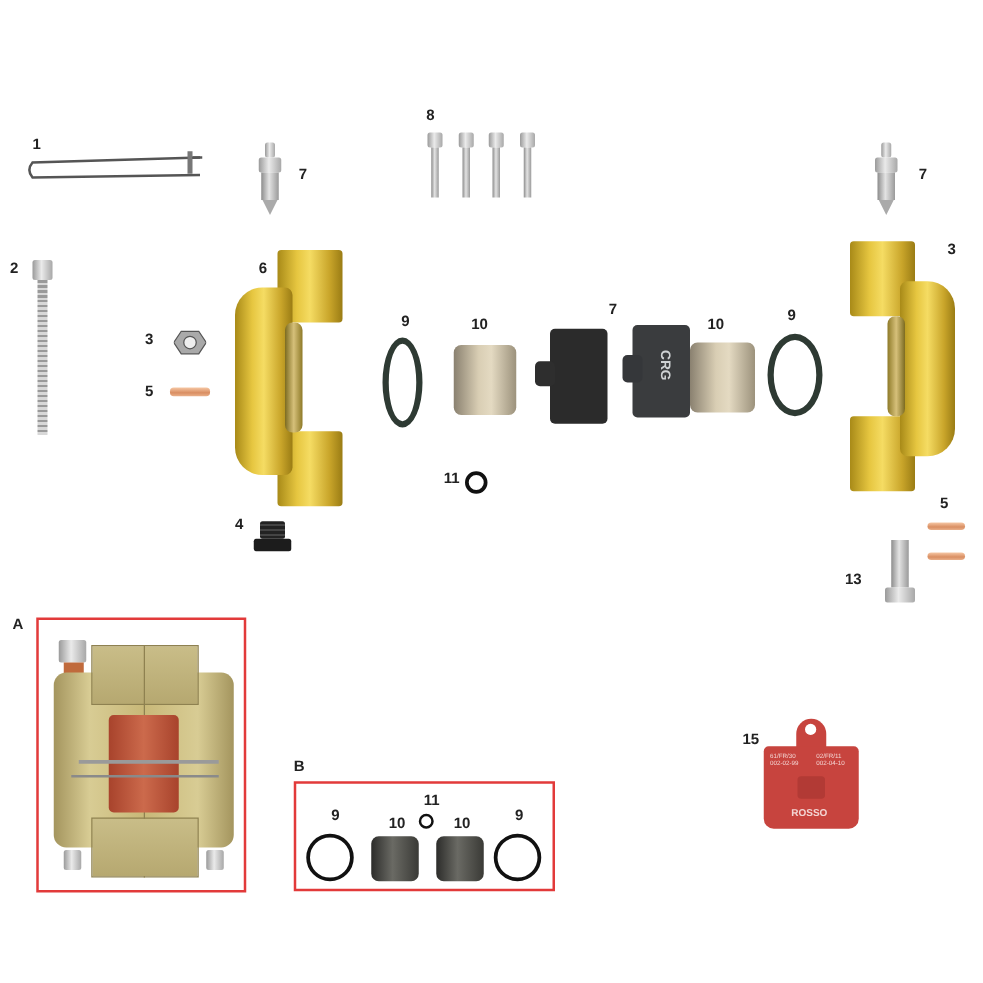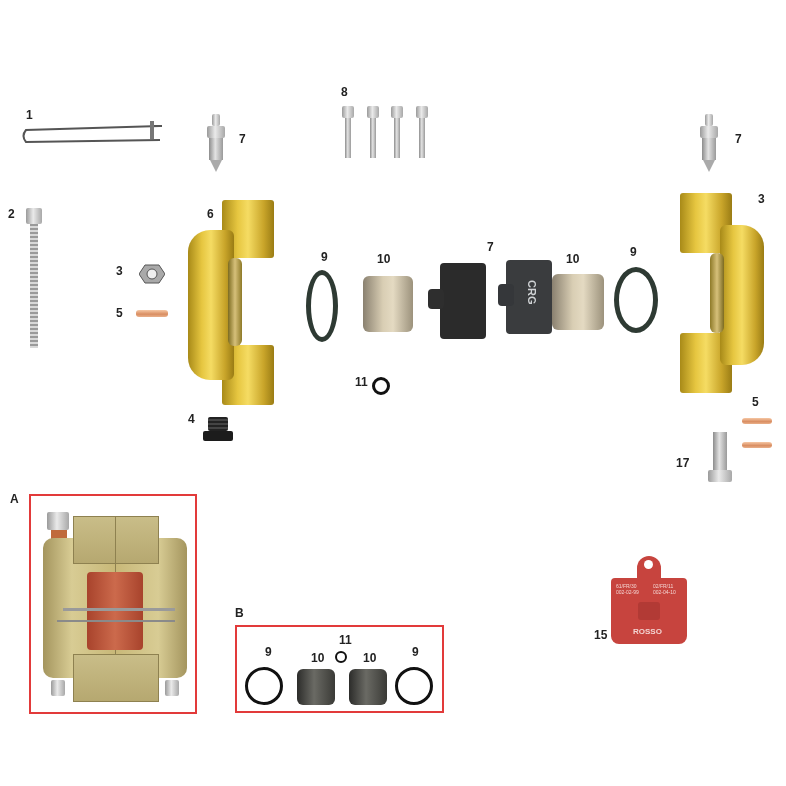--- a/index.html
+++ b/index.html
@@ -111,21 +111,21 @@
   <div class="gold" style="position:absolute;left:0;top:0;width:52px;height:60px;border-radius:3px;"></div>
   <div class="gold" style="position:absolute;left:0;top:140px;width:52px;height:60px;border-radius:3px;"></div>
   <div class="gold" style="position:absolute;left:40px;top:32px;width:44px;height:140px;border-radius:6px 22px 22px 6px;"></div>
   <div style="position:absolute;left:30px;top:60px;width:14px;height:80px;background:linear-gradient(90deg,#8e7a28,#d6c07a,#7c6b20);border-radius:6px;"></div>
 </div>
 
 <span class="lbl" style="left:752px;top:395px;">5</span>
 <div class="washer" style="left:742px;top:418px;width:30px;height:6px;"></div>
 <div class="washer" style="left:742px;top:442px;width:30px;height:6px;"></div>
 
-<span class="lbl" style="left:676px;top:456px;">17</span>
+<span class="lbl" style="left:676px;top:456px;">13</span>
 <div class="abs" style="left:708px;top:432px;width:24px;height:50px;">
   <div class="bolt-shaft" style="left:5px;top:0;width:14px;height:38px;"></div>
   <div class="bolt-head" style="left:0;top:38px;width:24px;height:12px;"></div>
 </div>
 
 <span class="lbl" style="left:10px;top:492px;">A</span>
 <div class="frame" style="left:29px;top:494px;width:168px;height:220px;">
   <div class="abs" style="left:12px;top:14px;width:144px;height:192px;">
     <div class="bolt-head" style="left:4px;top:2px;width:22px;height:18px;"></div>
     <div style="position:absolute;left:8px;top:20px;width:16px;height:10px;background:#c06a3c;"></div>
@@ -148,22 +148,22 @@
   <span class="lbl" style="left:74px;top:24px;">10</span>
   <div class="abs" style="left:60px;top:42px;width:38px;height:36px;background:linear-gradient(90deg,#2c2c2a,#6a6a64 45%,#3a3a36);border-radius:6px;"></div>
   <span class="lbl" style="left:102px;top:6px;">11</span>
   <div class="ring" style="left:98px;top:24px;width:12px;height:12px;border:2px solid #111;"></div>
   <span class="lbl" style="left:126px;top:24px;">10</span>
   <div class="abs" style="left:112px;top:42px;width:38px;height:36px;background:linear-gradient(90deg,#2c2c2a,#6a6a64 45%,#3a3a36);border-radius:6px;"></div>
   <span class="lbl" style="left:175px;top:18px;">9</span>
   <div class="ring" style="left:158px;top:40px;width:38px;height:38px;border:3px solid #111;"></div>
 </div>
 
-<span class="lbl" style="left:594px;top:584px;margin-top:44px;">15</span>
-<div class="abs" style="left:611px;top:556px;width:89px;height:90px;">
+<span class="lbl" style="left:594px;top:584px;">15</span>
+<div class="abs" style="left:611px;top:575px;width:89px;height:90px;">
   <div style="position:absolute;left:26px;top:0;width:24px;height:26px;background:#c7443e;border-radius:12px 12px 0 0;"></div>
   <div style="position:absolute;left:33px;top:4px;width:9px;height:9px;background:#fff;border-radius:50%;"></div>
   <div style="position:absolute;left:0;top:22px;width:76px;height:66px;background:#c7443e;border-radius:4px 4px 8px 8px;"></div>
   <div style="position:absolute;left:27px;top:46px;width:22px;height:18px;background:#b23a35;border-radius:3px;"></div>
   <span style="position:absolute;left:5px;top:27px;font-size:5px;color:#f3d4d2;line-height:6px;">61/FR/30</span>
   <span style="position:absolute;left:5px;top:33px;font-size:5px;color:#f3d4d2;line-height:6px;">002-02-99</span>
   <span style="position:absolute;left:42px;top:27px;font-size:5px;color:#f3d4d2;line-height:6px;">02/FR/11</span>
   <span style="position:absolute;left:42px;top:33px;font-size:5px;color:#f3d4d2;line-height:6px;">002-04-10</span>
   <span style="position:absolute;left:22px;top:71px;font-size:8px;color:#f3d4d2;font-weight:bold;">ROSSO</span>
 </div>

